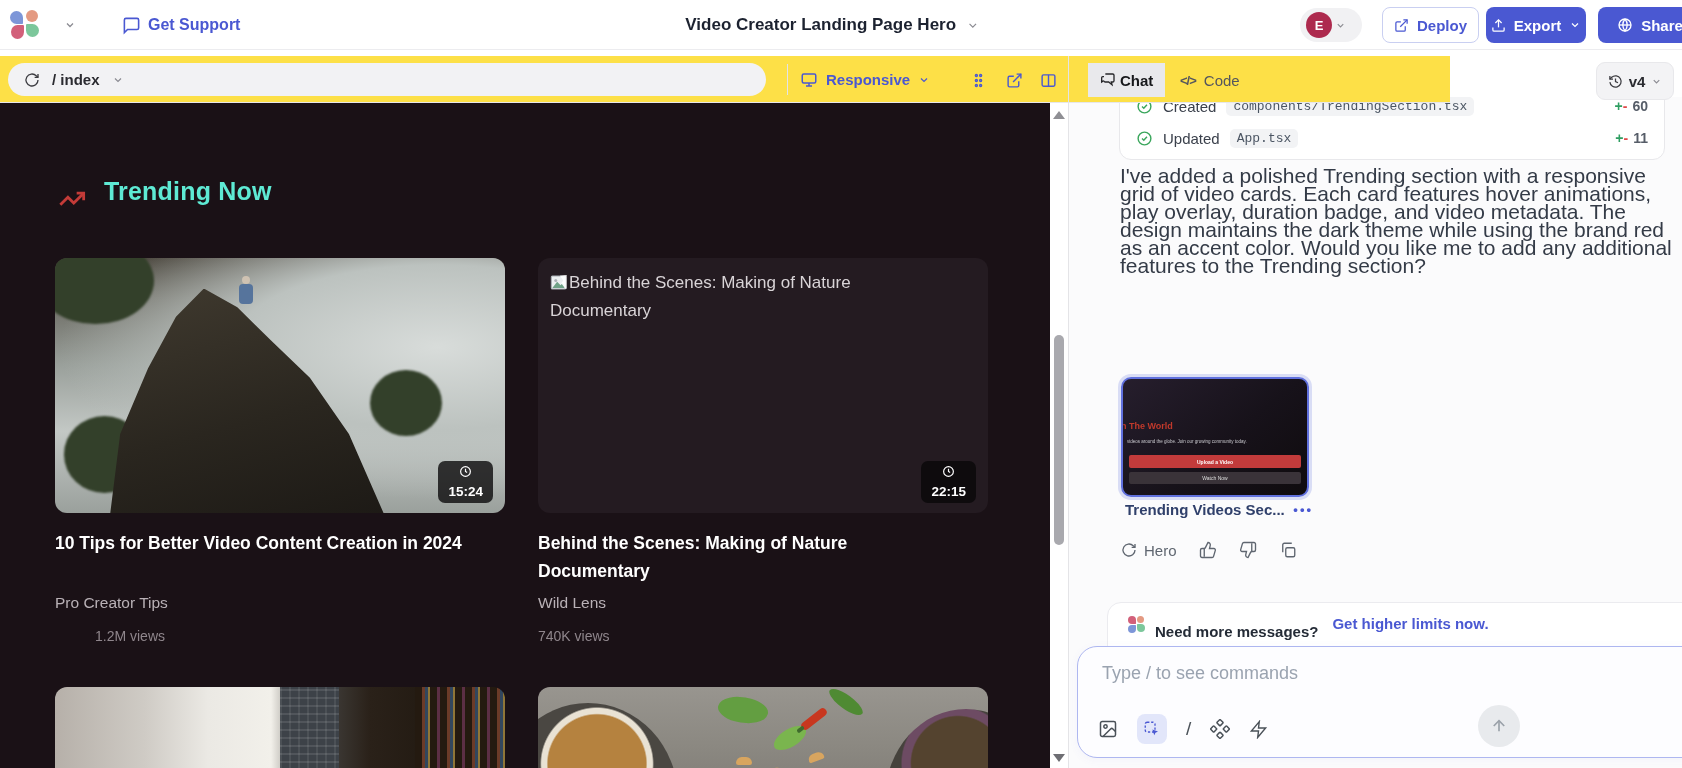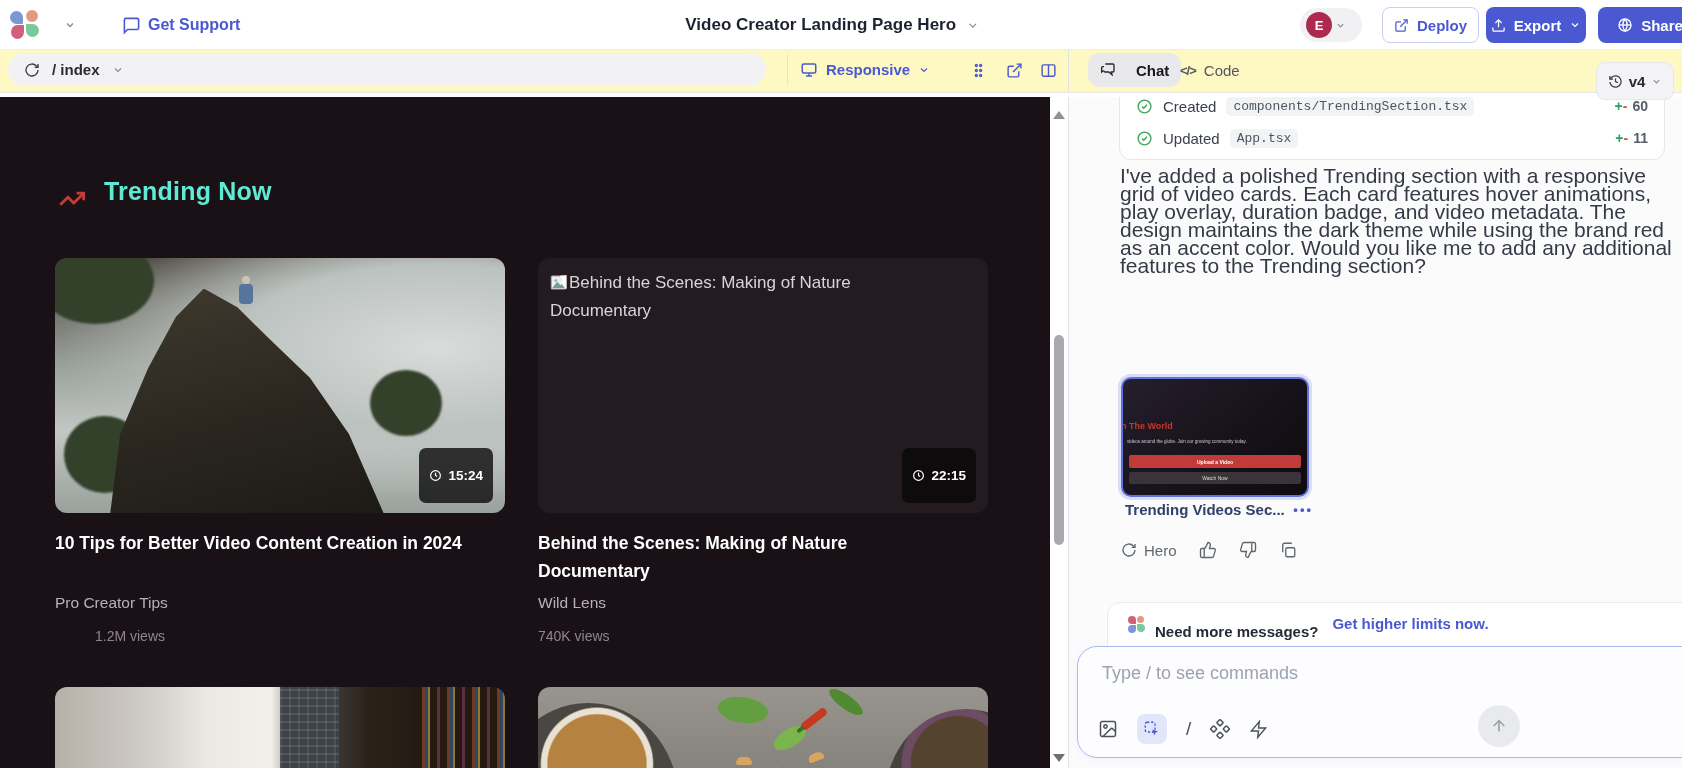--- a/index.html
+++ b/index.html
@@ -21,38 +21,38 @@
   .tb-center { position:absolute; left:50%; top:0; transform:translateX(-53%); height:50px; display:flex; align-items:center; gap:10px; }
   .tb-title { font-size:17px; font-weight:700; color:#1c2230; }
   .avatar-pill { position:absolute; left:1300px; top:8px; width:62px; height:34px; background:#f1f1f3; border-radius:17px; display:flex; align-items:center; padding:0 6px; gap:3px; cursor:pointer; }
   .avatar-circle { width:26px; height:26px; border-radius:50%; background:#ad2a4e; color:#fff; font-size:13px; font-weight:700; display:flex; align-items:center; justify-content:center; }
   .btn { position:absolute; top:7px; height:36px; border-radius:8px; display:flex; align-items:center; justify-content:center; gap:8px; font-size:15px; font-weight:700; cursor:pointer; }
   .btn-deploy { left:1382px; width:97px; background:#fff; border:1px solid #c9cff1; color:#4a58d2; }
   .btn-export { left:1486px; width:100px; background:#4a58d2; color:#fff; }
   .btn-share  { left:1598px; width:104px; background:#4a58d2; color:#fff; }
 
   
-  .toolbar { position:absolute; left:0; top:46px; width:1682px; height:47px; background:#fef9c3; border-bottom:1px solid #e7e7ea; z-index:9; }
+  .toolbar { position:absolute; left:0; top:56px; width:1450px; height:47px; background:#fde047; border-bottom:1px solid #e7e7ea; z-index:9; }
   .url-pill { position:absolute; left:8px; top:7px; width:758px; height:33px; background:#f2f2f4; border-radius:17px; display:flex; align-items:center; gap:12px; padding:0 16px; cursor:pointer; }
   .url-path { font-size:15px; font-weight:700; color:#2b2b30; }
   .vdiv { position:absolute; width:1px; background:#e3e3e7; }
   .responsive { position:absolute; left:800px; top:7px; height:33px; display:flex; align-items:center; gap:8px; color:#4a58d2; font-size:15px; font-weight:600; cursor:pointer; }
   .tool-ico { position:absolute; top:12px; width:24px; height:24px; color:#4a58d2; display:flex; align-items:center; justify-content:center; cursor:pointer; }
-  .chat-tab { position:absolute; left:1088px; top:7px; height:34px; padding:4px 12px; background:#e9e9ec; border-radius:12px; display:flex; align-items:center; gap:20px; font-size:15px; font-weight:700; color:#17181b; cursor:pointer; }
+  .chat-tab { position:absolute; left:1088px; top:7px; height:34px; padding:4px 12px; background:#e9e9ec; border-radius:0; display:flex; align-items:center; gap:4px; font-size:15px; font-weight:700; color:#17181b; cursor:pointer; }
   .code-tab { position:absolute; left:1180px; top:7px; height:34px; display:flex; align-items:center; gap:8px; font-size:15px; color:#54565e; cursor:pointer; }
   .code-glyph { font-size:13px; font-weight:700; letter-spacing:-1px; color:#54565e; }
   .version-pill { position:absolute; left:1596px; top:62px; height:38px; width:78px; background:#f3f3f5; border:1px solid #e8e8eb; border-radius:9px; display:flex; align-items:center; justify-content:center; gap:6px; font-size:15px; font-weight:600; color:#2a2b30; z-index:20; cursor:pointer; }
 
   
   .preview { position:absolute; left:0; top:97px; width:1050px; height:671px; background:#1a1116; overflow:hidden; }
   .trend-head { position:absolute; left:58px; top:80px; display:flex; align-items:flex-start; gap:18px; }
   .trend-ico { color:#c43b38; margin-top:8px; }
   .trend-title { font-size:25px; font-weight:800; color:#5eead4; letter-spacing:.2px; }
   .vcard-img { position:absolute; width:450px; height:255px; border-radius:12px; overflow:hidden; }
-  .badge { position:absolute; right:12px; bottom:10px; background:rgba(8,6,8,.78); border-radius:7px; padding:20px 10px; display:flex; align-items:center; gap:6px; color:#fff; font-size:13.5px; font-weight:700; }
+  .badge { position:absolute; right:12px; bottom:10px; background:rgba(8,6,8,.78); border-radius:7px; padding:4px 10px; display:flex; align-items:center; gap:6px; color:#fff; font-size:13.5px; font-weight:700;flex-direction:column; }
   .vtitle { position:absolute; width:420px; font-size:17.5px; font-weight:700; color:#fff; line-height:28px; }
   .vchan { position:absolute; font-size:15.5px; color:#b9b1b6; }
   .vviews { position:absolute; font-size:14px; color:#8f868c; }
   .alt-box { background:#241b21; }
   .alt-wrap { padding:11px 12px; width:360px; font-size:17px; color:#d9d4d7; line-height:28px; }
   .broken { display:inline-block; vertical-align:-2px; margin-right:2px; }
 
   
   .photo1 { width:100%; height:100%; position:relative;
     background:

